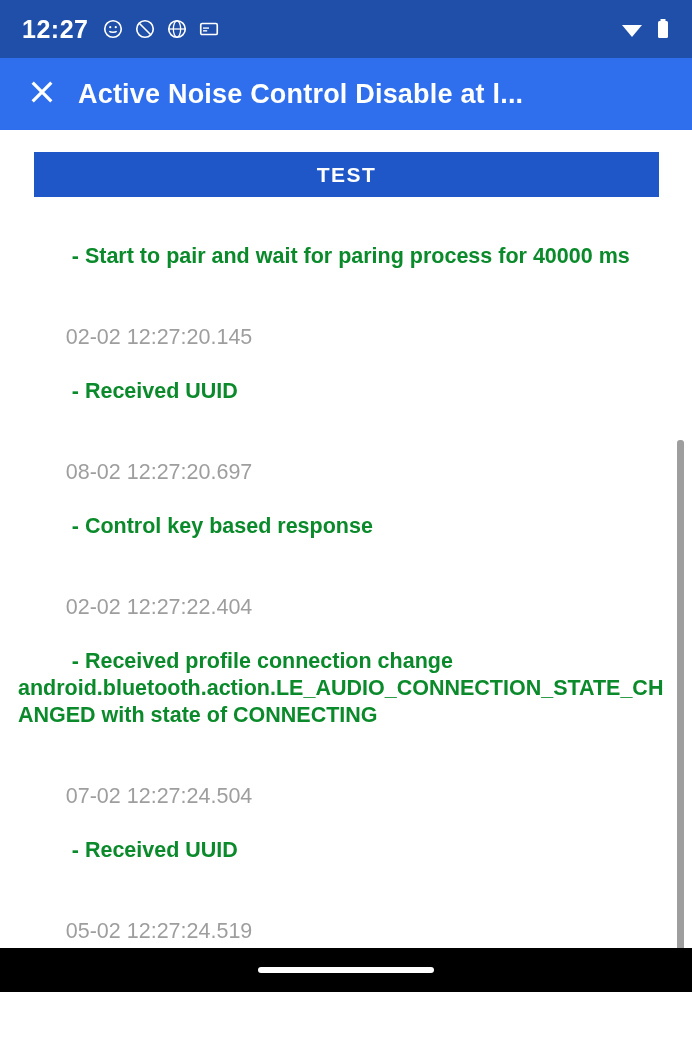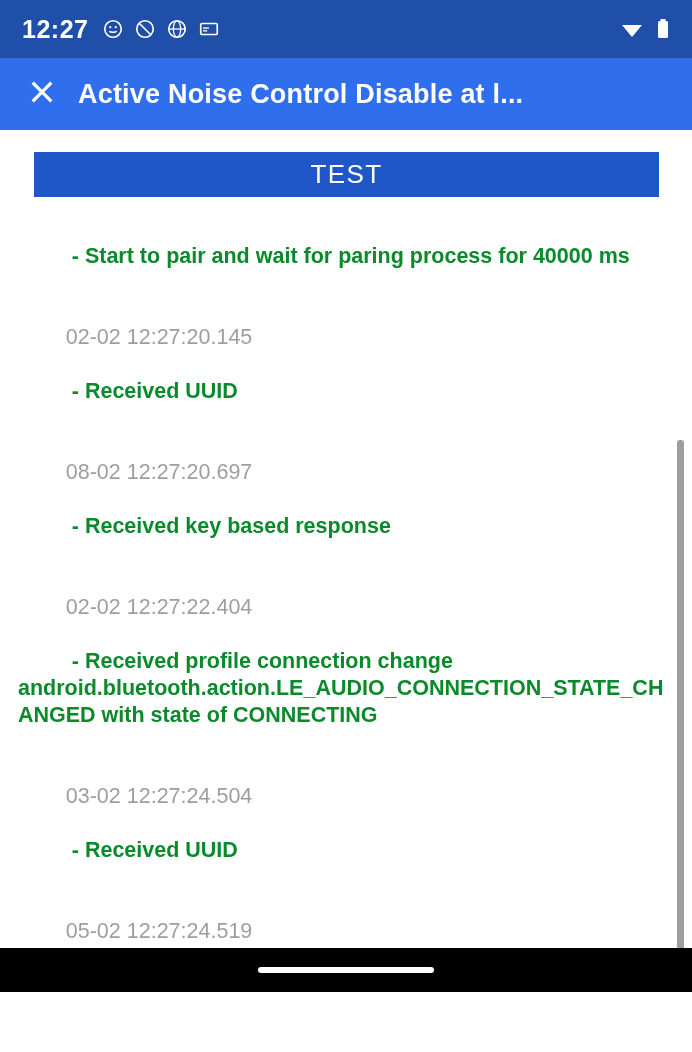--- a/index.html
+++ b/index.html
@@ -97,22 +97,22 @@
   .test-button {
     position: absolute;
     top: 22px;
     left: 34px;
     width: 625px;
     height: 45px;
     background: #1f56c8;
     color: #ffffff;
     border: none;
     font-family: "Liberation Sans", sans-serif;
-    font-size: 26px;
-    font-weight: normal;
+    font-size: 21px;
+    font-weight: bold;
     letter-spacing: 1.4px;
     cursor: pointer;
     z-index: 3;
   }
 
   .log-area {
     position: absolute;
     top: 0;
     left: 0;
     right: 0;
@@ -235,28 +235,28 @@
     <div class="log-area">
       <div class="log-line">
         <span class="log-msg"> - Start to pair and wait for paring process for 40000 ms</span>
       </div>
       <div class="log-line">
         <span class="log-ts">02-02 12:27:20.145</span><br>
         <span class="log-msg"> - Received UUID</span>
       </div>
       <div class="log-line">
         <span class="log-ts">08-02 12:27:20.697</span><br>
-        <span class="log-msg"> - Received key based response</span>
+        <span class="log-msg"> - Control key based response</span>
       </div>
       <div class="log-line">
         <span class="log-ts">02-02 12:27:22.404</span><br>
         <span class="log-msg"> - Received profile connection change android.bluetooth.action.LE_AUDIO_CONNECTION_STATE_CHANGED with state of CONNECTING</span>
       </div>
       <div class="log-line">
-        <span class="log-ts">03-02 12:27:24.504</span><br>
+        <span class="log-ts">07-02 12:27:24.504</span><br>
         <span class="log-msg"> - Received UUID</span>
       </div>
       <div class="log-line">
         <span class="log-ts">05-02 12:27:24.519</span><br>
         <span class="log-msg"> - Received UUID</span>
       </div>
 
     </div>
 
     <button class="test-button">TEST</button>

